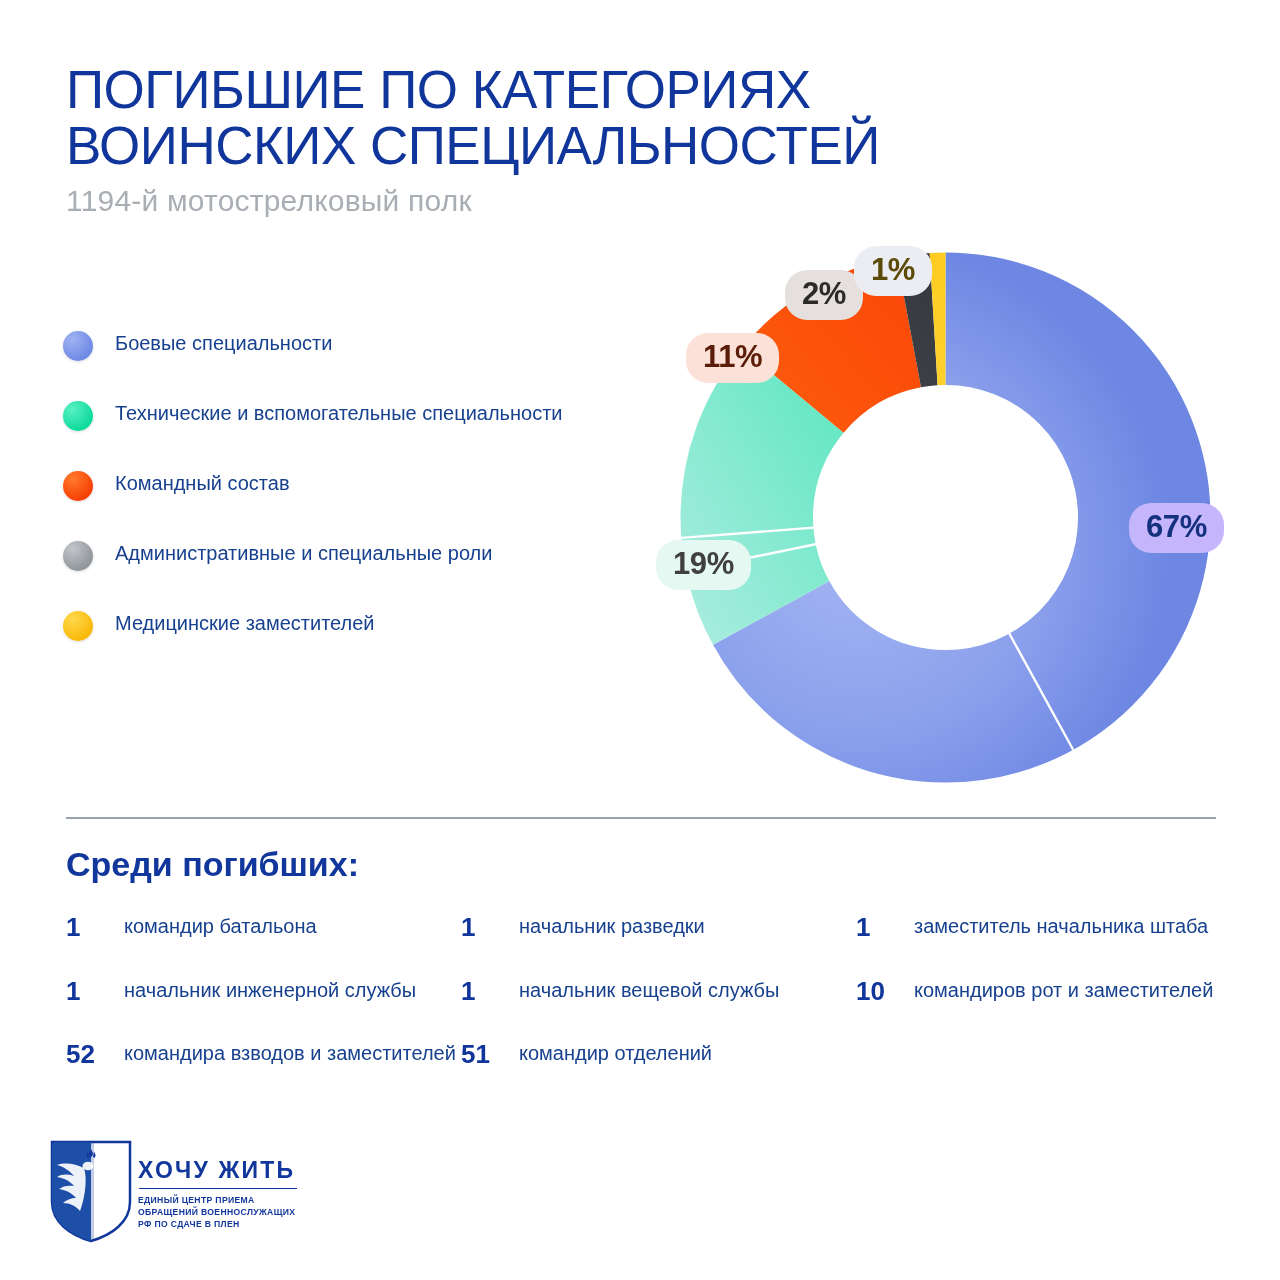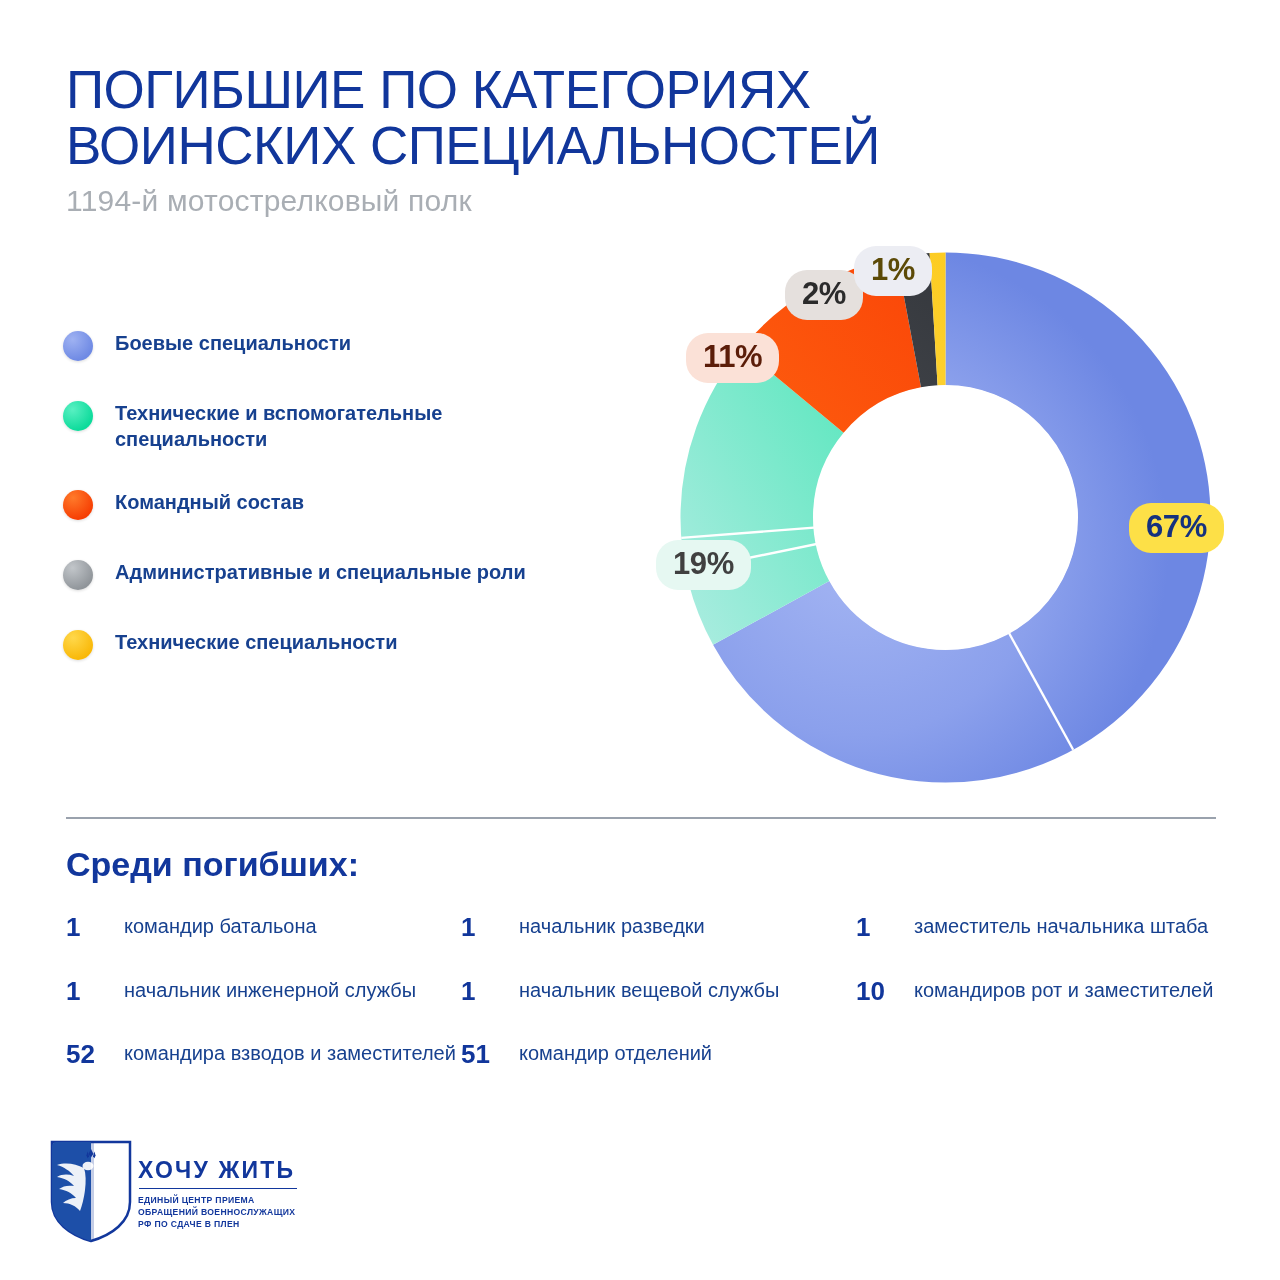--- a/index.html
+++ b/index.html
@@ -60,21 +60,21 @@
     border-radius: 50%;
     flex: 0 0 30px;
     margin-top: 1px;
     box-shadow: 0 1px 3px rgba(0,0,0,0.14);
   }
   .legend-label {
     margin-left: 22px;
     font-size: 20px;
     line-height: 1.32;
     color: #17418f;
-    font-weight: 700;
+    font-weight: 400;
     max-width: 460px;
   }
 
   
   .chart-wrap {
     position: absolute;
     left: 680px;
     top: 252px;
     width: 531px;
     height: 531px;
@@ -215,21 +215,21 @@
   <div class="legend-item">
     <span class="legend-dot" style="background:radial-gradient(circle at 34% 26%, #ff7a2a, #f63e03 74%);"></span>
     <span class="legend-label">Командный состав</span>
   </div>
   <div class="legend-item">
     <span class="legend-dot" style="background:radial-gradient(circle at 32% 26%, #c2c6ca, #90959a 74%);"></span>
     <span class="legend-label">Административные и специальные роли</span>
   </div>
   <div class="legend-item">
     <span class="legend-dot" style="background:radial-gradient(circle at 34% 26%, #ffd84b, #f9b808 74%);"></span>
-    <span class="legend-label">Технические специальности</span>
+    <span class="legend-label">Медицинские заместителей</span>
   </div>
 </div>
 
 <div class="chart-wrap">
   <svg class="donut-svg" viewBox="0 0 531 531">
     <defs>
       <radialGradient id="gBlue" cx="42%" cy="28%" r="78%">
         <stop offset="0%" stop-color="#a5b6f3"></stop>
         <stop offset="60%" stop-color="#8ba0ec"></stop>
         <stop offset="100%" stop-color="#6d87e3"></stop>
@@ -264,21 +264,21 @@
 
       <g transform="rotate(-90 265.5 265.5)" stroke="#ffffff" stroke-width="2.4">
         <line x1="265.5" y1="265.5" x2="265.5" y2="0.5" transform="rotate(241.2 265.5 265.5)"></line>
         <line x1="265.5" y1="265.5" x2="265.5" y2="0.5" transform="rotate(348.4 265.5 265.5)"></line>
         <line x1="265.5" y1="265.5" x2="265.5" y2="0.5" transform="rotate(355.6 265.5 265.5)"></line>
       </g>
       <circle cx="265.5" cy="265.5" r="132" fill="#ffffff"></circle>
     </g>
   </svg>
 
-  <div class="pct-label" style="left:449px; top:251px; background:#fde047; color:#15317e;">
+  <div class="pct-label" style="left:449px; top:251px; background:#c4b5fd; color:#15317e;">
     <span>67%</span>
   </div>
   <div class="pct-label" style="left:-24px; top:288px; background:#e6f8f2; color:#404040;">
     <span>19%</span>
   </div>
   <div class="pct-label" style="left:6px; top:81px; background:#fbe1d7; color:#5b1d09;">
     <span>11%</span>
   </div>
   <div class="pct-label" style="left:105px; top:18px; background:#e5e0dd; color:#2b2b2b;">
     <span>2%</span>

